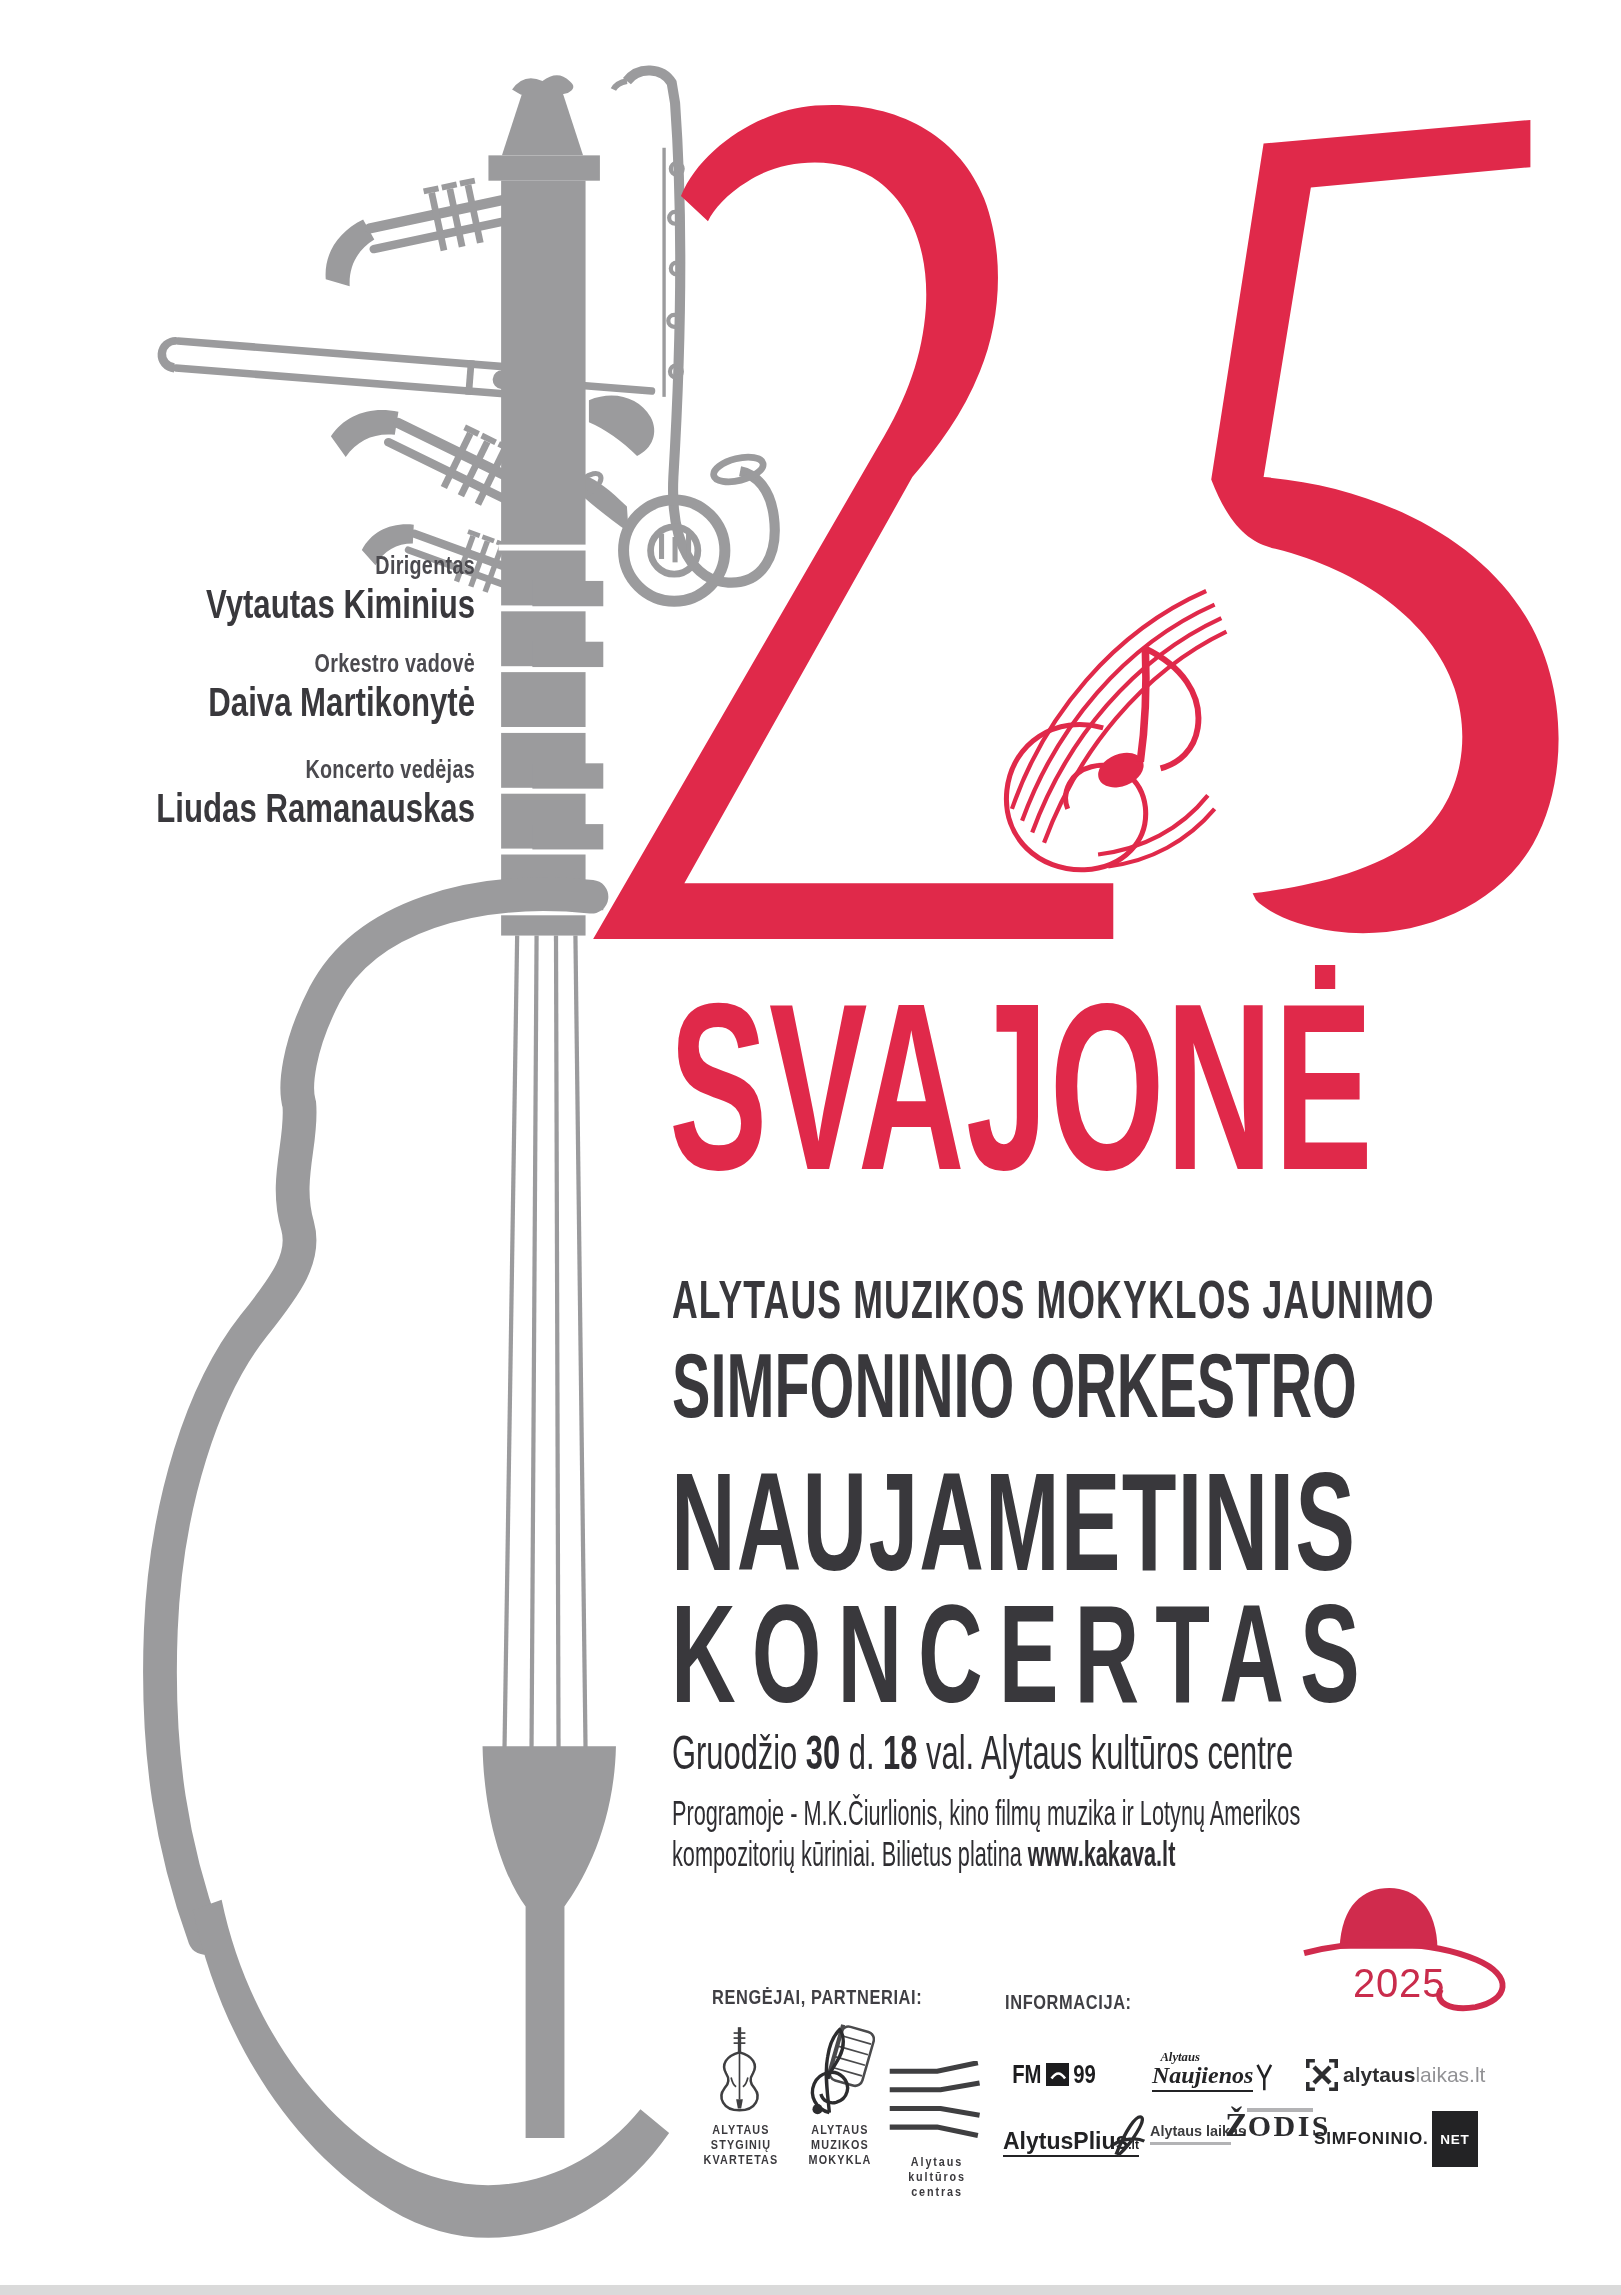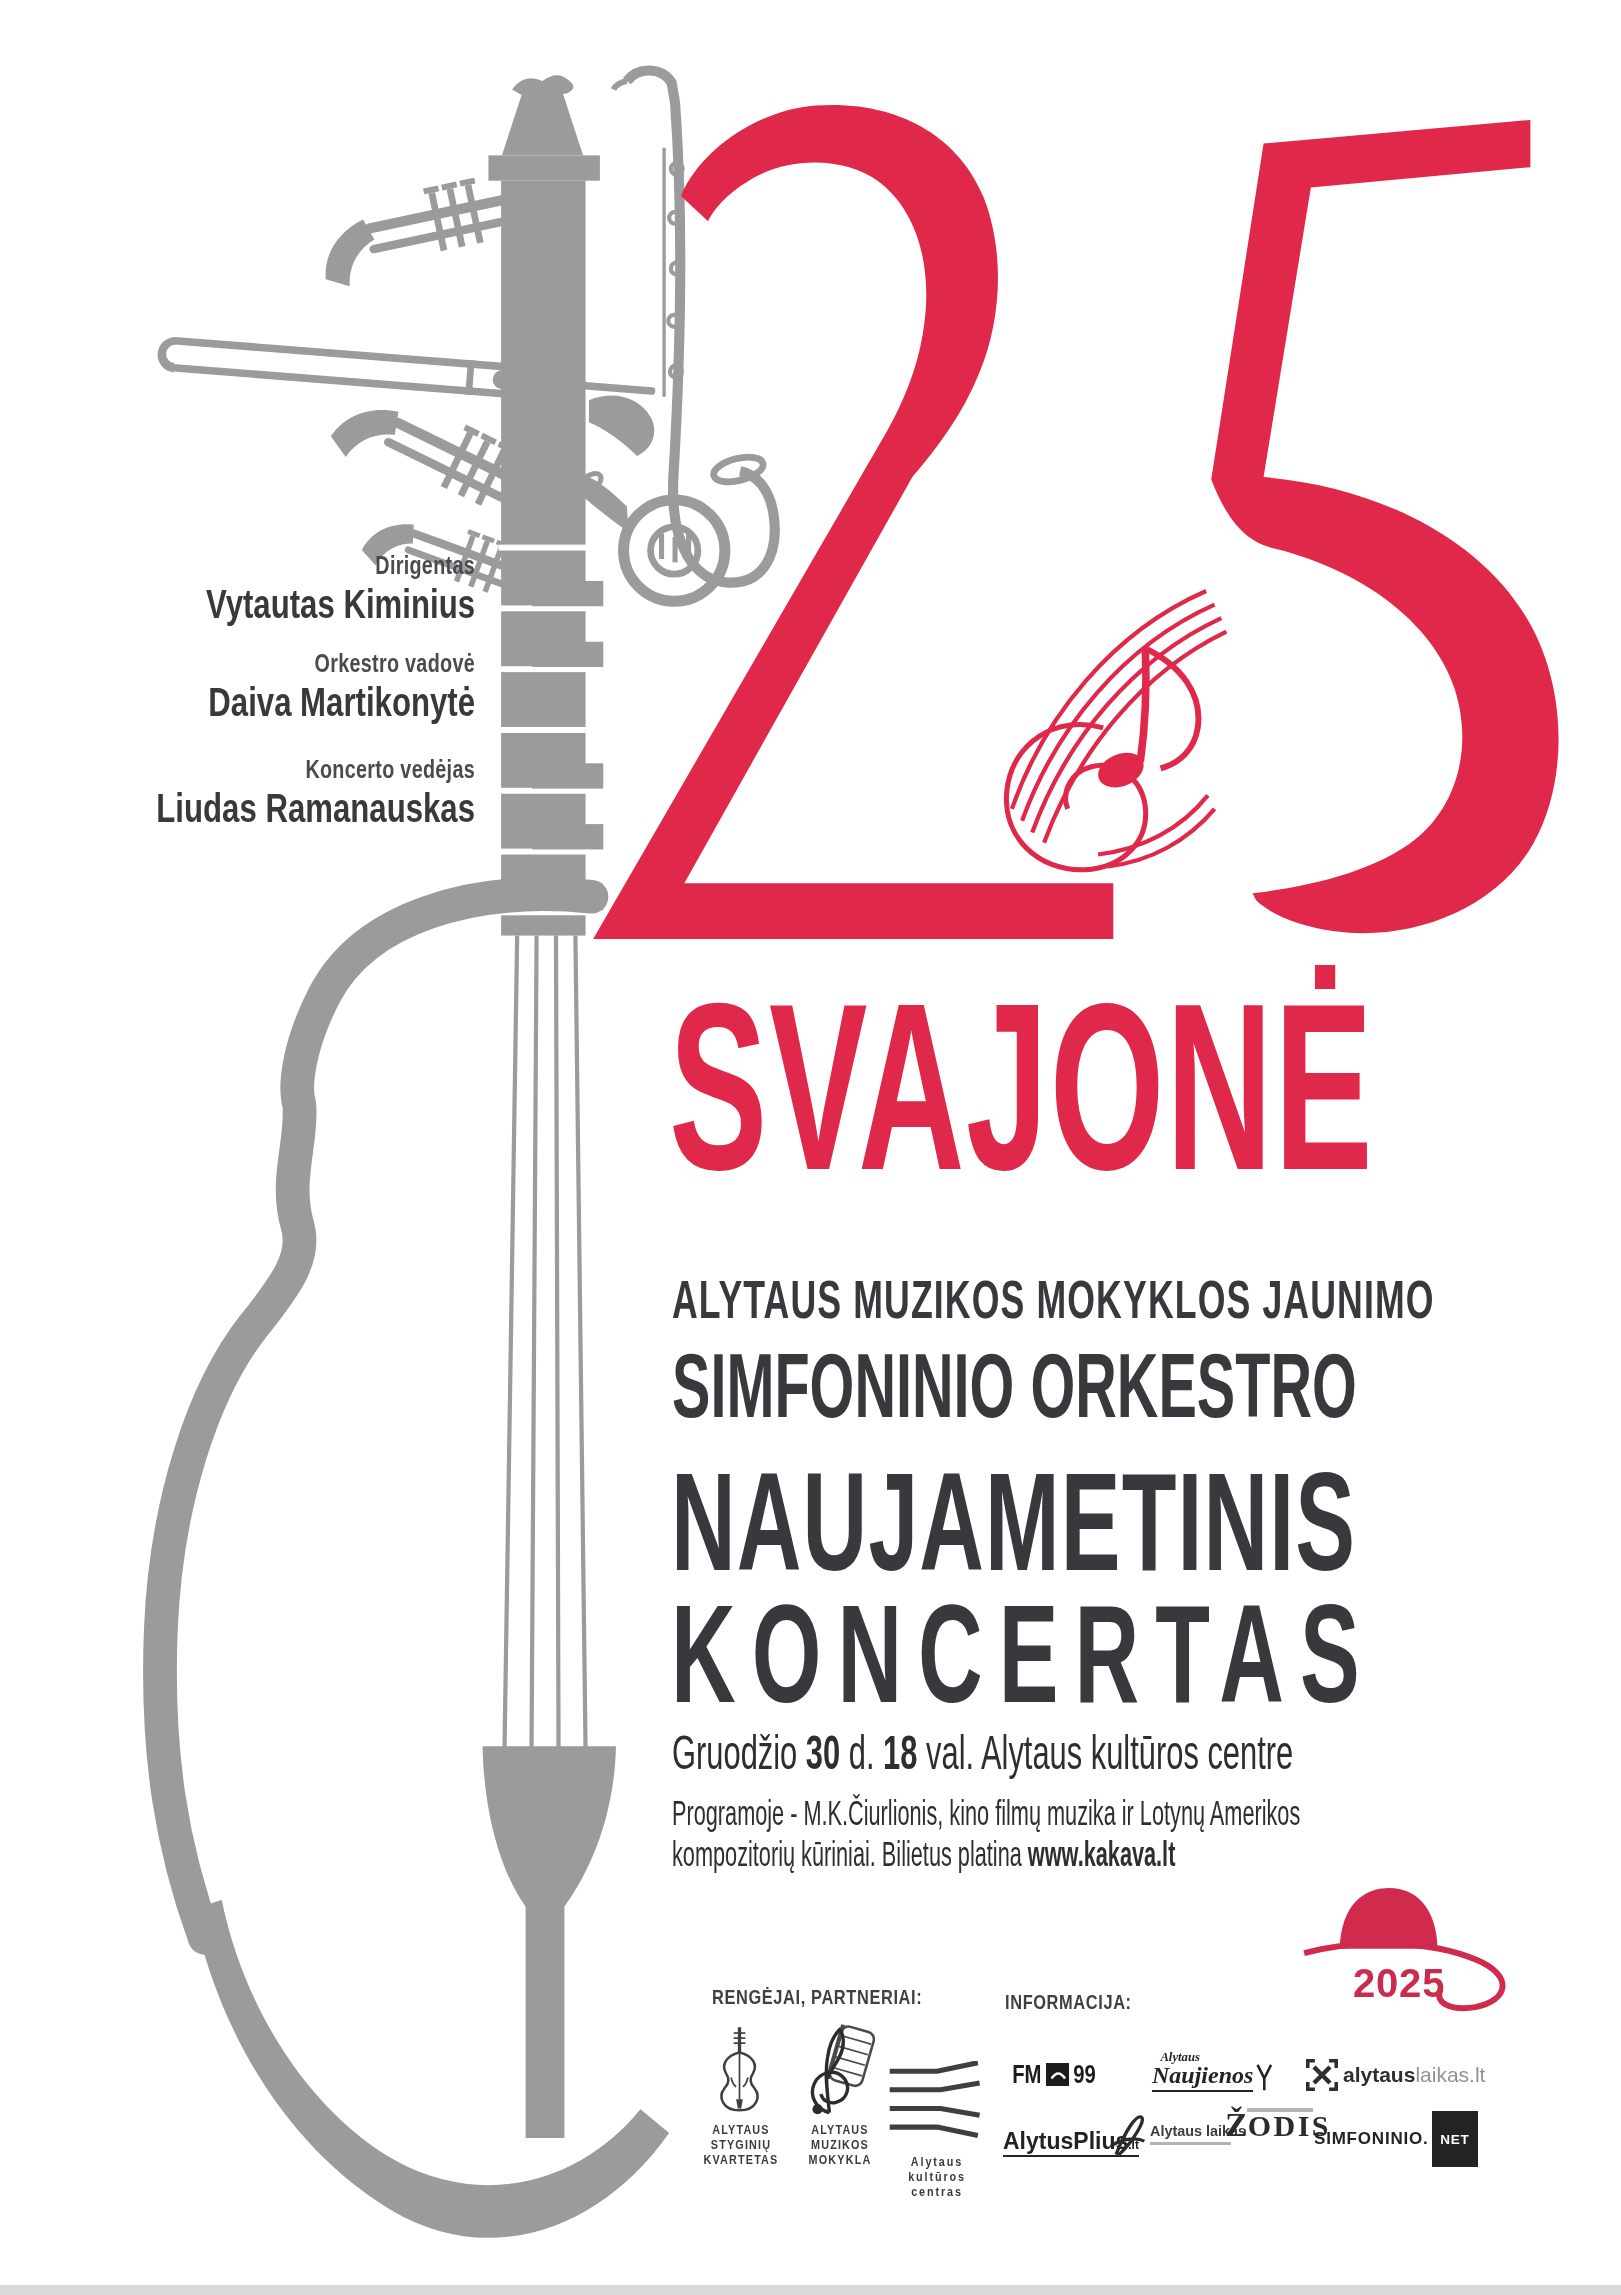--- a/index.html
+++ b/index.html
@@ -45,21 +45,21 @@
   .plius{font-size:23px;font-weight:700;color:#222224;transform:scaleX(.82);transform-origin:left top;border-bottom:2.5px solid #232325;padding-bottom:0.8px;white-space:nowrap}
   .plius .tld{font-size:12px}
   .laikas-name{font-size:14.4px;font-weight:700;color:#3c3c3e;line-height:15px}
   .cap-bar{background:#b3b3b5;height:3.4px}
   .zodis{font-family:"Liberation Serif",serif;font-weight:700;color:#2c2c2e;line-height:25px;white-space:nowrap}
   .zodis .zz{font-size:34px}
   .zodis .rest{font-size:30px;letter-spacing:2.5px}
   .dan{display:flex;align-items:center}
   .dan .nm{font-size:17px;font-weight:700;color:#232325;letter-spacing:0.8px}
   .dan .net{width:46px;height:56px;background:#232325;color:#fff;font-size:13.5px;font-weight:700;display:flex;align-items:center;justify-content:center;margin-left:3.4px;letter-spacing:0.8px}
-  .year-badge{font-size:40px;color:#c92c4c;letter-spacing:0.8px;font-weight:700}
+  .year-badge{font-size:40px;color:#c92c4c;letter-spacing:0.8px;font-weight:400}
 
   .bottom-strip{left:0;top:2285px;width:1622px;height:10px;background:#dadada}
 </style>
 </head>
 <body>
 
 <svg class="abs" style="left:0;top:0" width="1622" height="2295" viewBox="0 0 1920 2718" aria-hidden="false">
 
   <defs>
     <g id="trumpet" fill="#9b9b9d">

